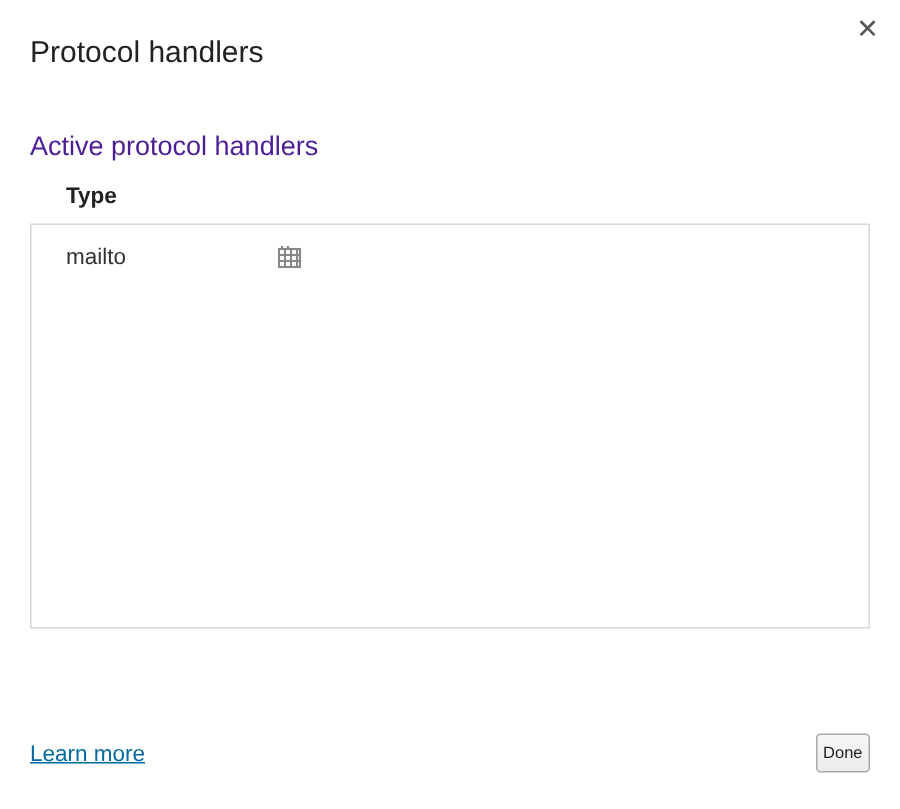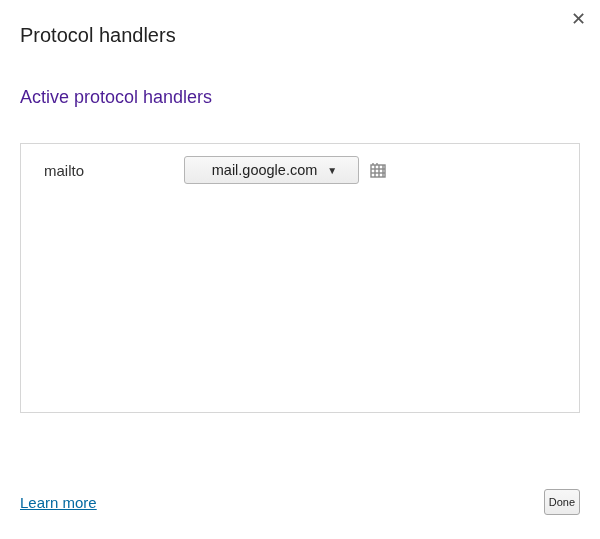--- a/index.html
+++ b/index.html
@@ -44,21 +44,21 @@
       font-weight: 700;
     }
     .col-type {
       width: 158px;
       padding-left: 24px;
     }
     .col-site {
       flex: 1;
     }
     .content-box {
-      margin: 11px 20px;
+      margin: 0 20px;
       border: 1px solid #d6d6d6;
       height: 270px;
       padding: 12px 5px;
     }
     .row {
       display: flex;
       align-items: center;
     }
     .row-type {
       width: 158px;
@@ -125,30 +125,27 @@
 
 <div class="close-btn">
   <span>✕</span>
 </div>
 
 <h1 class="title">Protocol handlers</h1>
 
 <h2 class="subtitle">Active protocol handlers</h2>
 
 <div class="table-header">
+  <div class="col-type">Type</div>
 </div>
 
 <div class="content-box">
   <div class="row">
     <div class="row-type">mailto</div>
     <div class="row-site">
-      <div class="dropdown">
-        <span>mail.google.com</span>
-        <span class="caret">▼</span>
-      </div>
       <span class="manage-icon">
         <svg width="18" height="18" viewBox="0 0 18 18" fill="none" stroke="#888" stroke-width="1.4">
           <rect x="2" y="4" width="14" height="12"></rect>
           <line x1="6" y1="4" x2="6" y2="16"></line>
           <line x1="10" y1="4" x2="10" y2="16"></line>
           <line x1="14" y1="4" x2="14" y2="16"></line>
           <line x1="2" y1="8" x2="16" y2="8"></line>
           <line x1="2" y1="12" x2="16" y2="12"></line>
           <line x1="4" y1="2" x2="4" y2="4"></line>
           <line x1="8" y1="2" x2="8" y2="4"></line>

